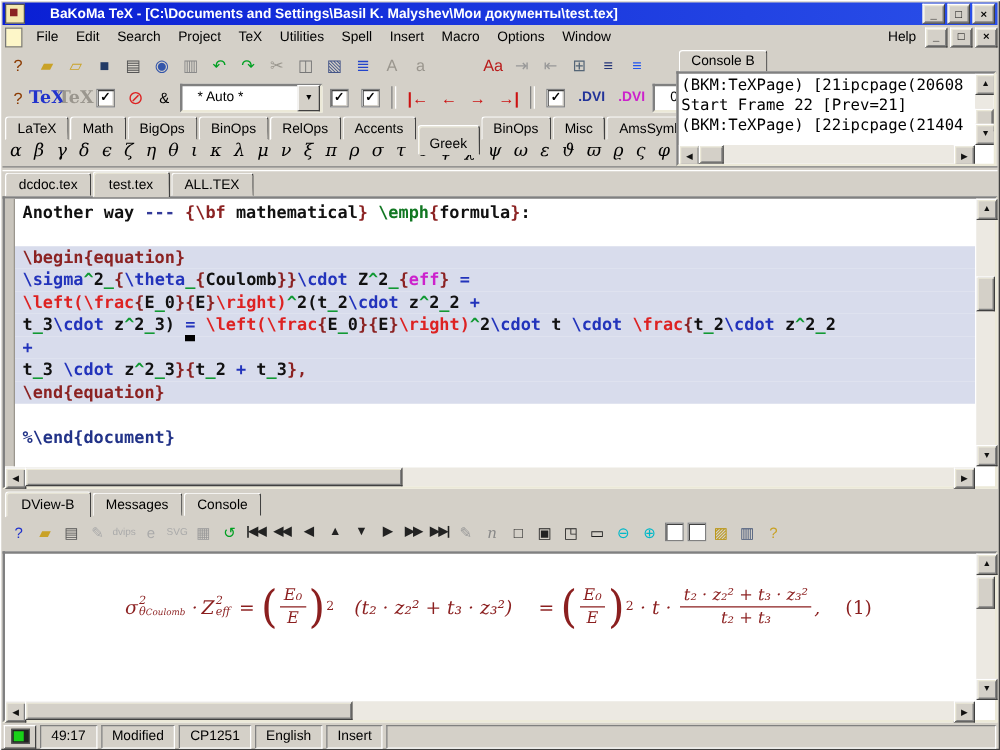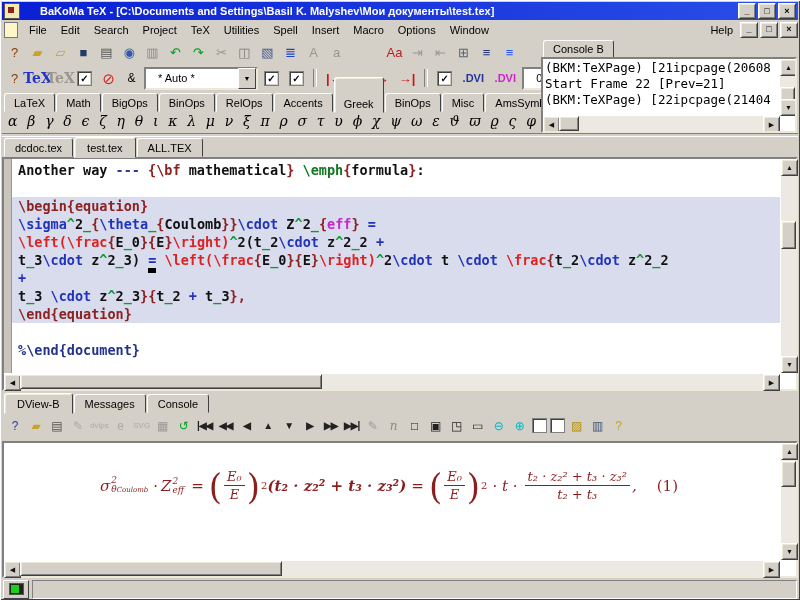--- a/index.html
+++ b/index.html
@@ -36,21 +36,21 @@
     display:flex;align-items:center;}
   .combo .val{flex:1;padding:0 12px;white-space:nowrap;overflow:hidden;}
   .combo .drop{width:16px;height:100%;background:#d4d0c8;border:1px solid;
     border-color:#fff #404040 #404040 #fff;display:flex;align-items:center;justify-content:center;font-size:7px;}
   .texlogo{font-family:"DejaVu Serif",serif;font-weight:bold;font-size:14px;}
   .redarrow{color:#cc1111;font-weight:bold;font-size:13px;padding:0 4px;}
   
   .ptabs{position:absolute;left:4px;top:91px;display:flex;align-items:flex-end;height:21px;}
   .ptab{padding:3px 9px 2px;background:#d4d0c8;border:1px solid;border-color:#fff #404040 #d4d0c8 #fff;
     border-radius:3px 3px 0 0;margin-right:1px;white-space:nowrap;}
-  .ptab.active{position:relative;top:1px;padding-top:20px;font-weight:normal;z-index:2;
+  .ptab.active{position:relative;top:12px;padding-top:8px;font-weight:normal;z-index:2;
     box-shadow:inset 1px 1px 0 #ece9d8;}
   .greekrow{position:absolute;left:8px;top:113px;width:528px;display:flex;justify-content:space-between;}
   .gsym{font-family:"DejaVu Serif",serif;font-style:italic;font-size:14px;cursor:default;}
   
   .console-panel{position:absolute;left:541px;top:40px;width:256px;height:93px;}
   .console-tab{position:absolute;left:2px;top:0;height:17px;padding:2px 9px 0;background:#d4d0c8;
     border:1px solid;border-color:#fff #404040 #d4d0c8 #fff;border-radius:3px 3px 0 0;}
   .console-body{position:absolute;left:0;top:17px;right:0;bottom:0;background:#fff;
     border:2px solid;border-color:#808080 #ece9d8 #ece9d8 #808080;overflow:hidden;}
   .console-lines{position:absolute;left:2px;top:1px;right:16px;bottom:15px;overflow:hidden;
@@ -348,21 +348,21 @@
           <span>eff</span>
         </span>
       <span style="margin:0 5px;">=</span>
       <span class="bigp">(</span>
         <span class="frac">
           <span class="num">E₀</span>
           <span class="den">E</span>
         </span>
         <span class="bigp">)</span>
         <span class="psup">2</span>
-      <span style="margin:0 0;font-weight:bold;">(t₂ · z₂² + t₃ · z₃²)</span>
+      <span style="margin:0 16px;">(t₂ · z₂² + t₃ · z₃²)</span>
       <span style="margin:0 5px;">=</span>
       <span class="bigp">(</span>
         <span class="frac">
           <span class="num">E₀</span>
           <span class="den">E</span>
         </span>
         <span class="bigp">)</span>
         <span class="psup">2</span>
       <span style="margin:0 5px;">· t ·</span>
       <span class="frac">
@@ -381,16 +381,23 @@
       <div class="sbbtn" style="left:0;">◀</div>
       <div class="sbthumb" style="left:16px;width:260px;top:0;bottom:0;"></div>
       <div class="sbbtn" style="right:0;">▶</div>
     </div>
   </div>
 
   <div class="statusbar">
     <div class="sticon">
         <div class="scr"></div>
       </div>
+    <div style="display:flex;gap:3px;">
+        <div class="stpanel">49:17</div>
+        <div class="stpanel">Modified</div>
+        <div class="stpanel">CP1251</div>
+        <div class="stpanel">English</div>
+        <div class="stpanel">Insert</div>
+      </div>
     <div class="stfill"></div>
   </div>
 
 </div>
 
 </body></html>

